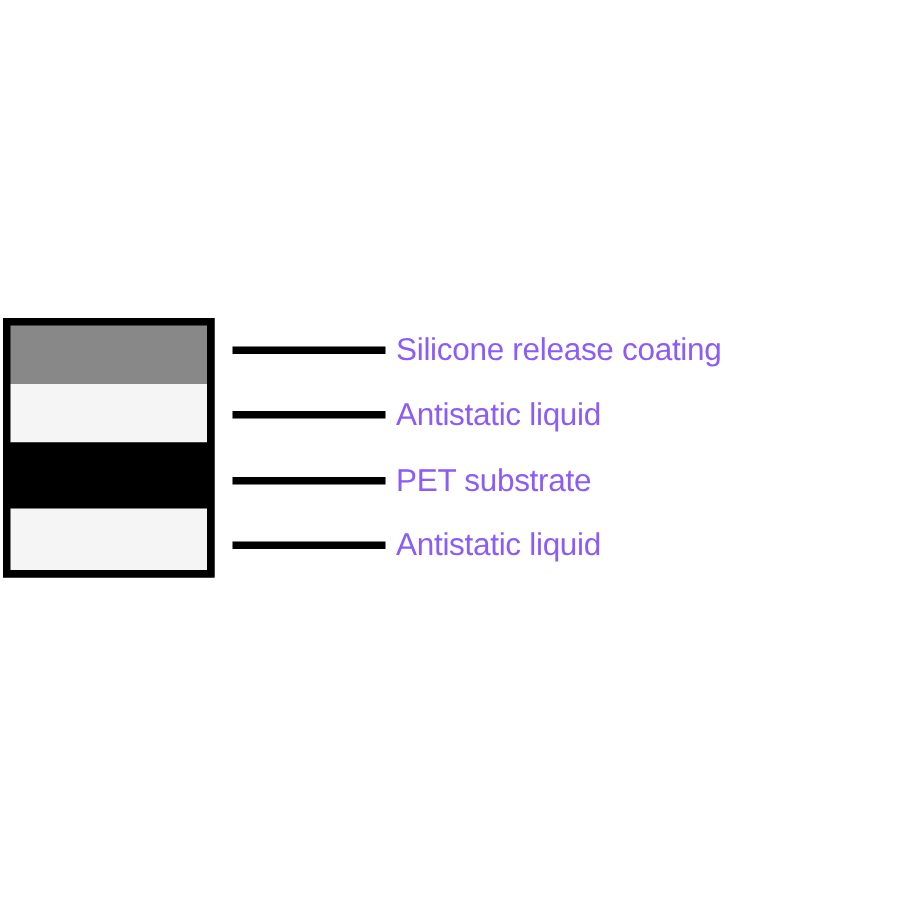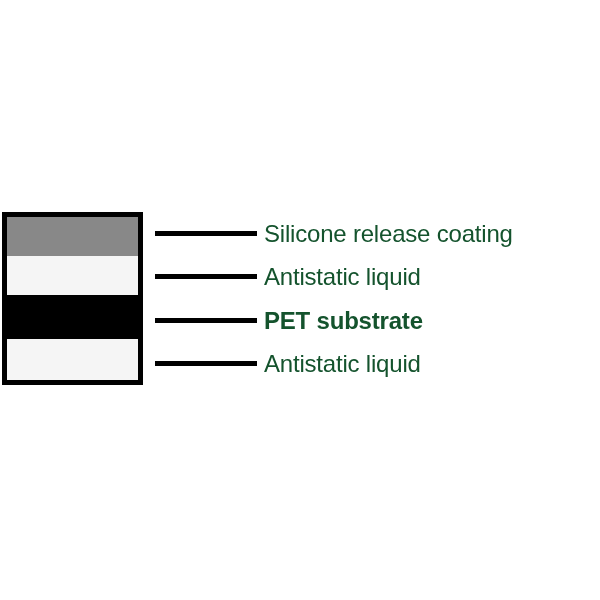--- a/index.html
+++ b/index.html
@@ -51,29 +51,29 @@
   }
   .leader-0 { top: 231px; }
   .leader-1 { top: 274px; }
   .leader-2 { top: 318px; }
   .leader-3 { top: 361px; }
 
   
   .label {
     position: absolute;
     left: 264px;
-    font-size: 24px;
+    font-size: 21px;
     line-height: 32px;
-    color: #14532d;
+    color: #8b5cf6;
     white-space: nowrap;
     letter-spacing: -0.2px;
   }
   .label-0 { top: 218px; }
   .label-1 { top: 261px; }
-  .label-2 { top: 305px; font-weight: bold; }
+  .label-2 { top: 305px; }
   .label-3 { top: 348px; }
 </style>
 </head>
 <body>
 
 <div id="diagram">
 
   <div class="stack">
     <div class="layer layer-silicone" style="background: rgb(136, 136, 136); flex: 41 0 0px;"></div>
     <div class="layer layer-anti-top" style="background: rgb(245, 245, 245); flex: 42 0 0px;"></div>

